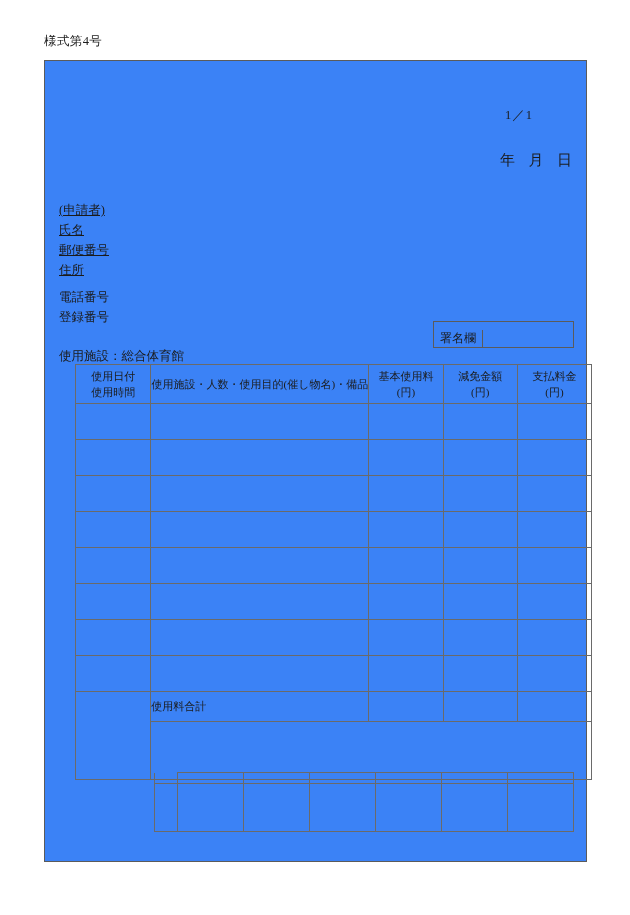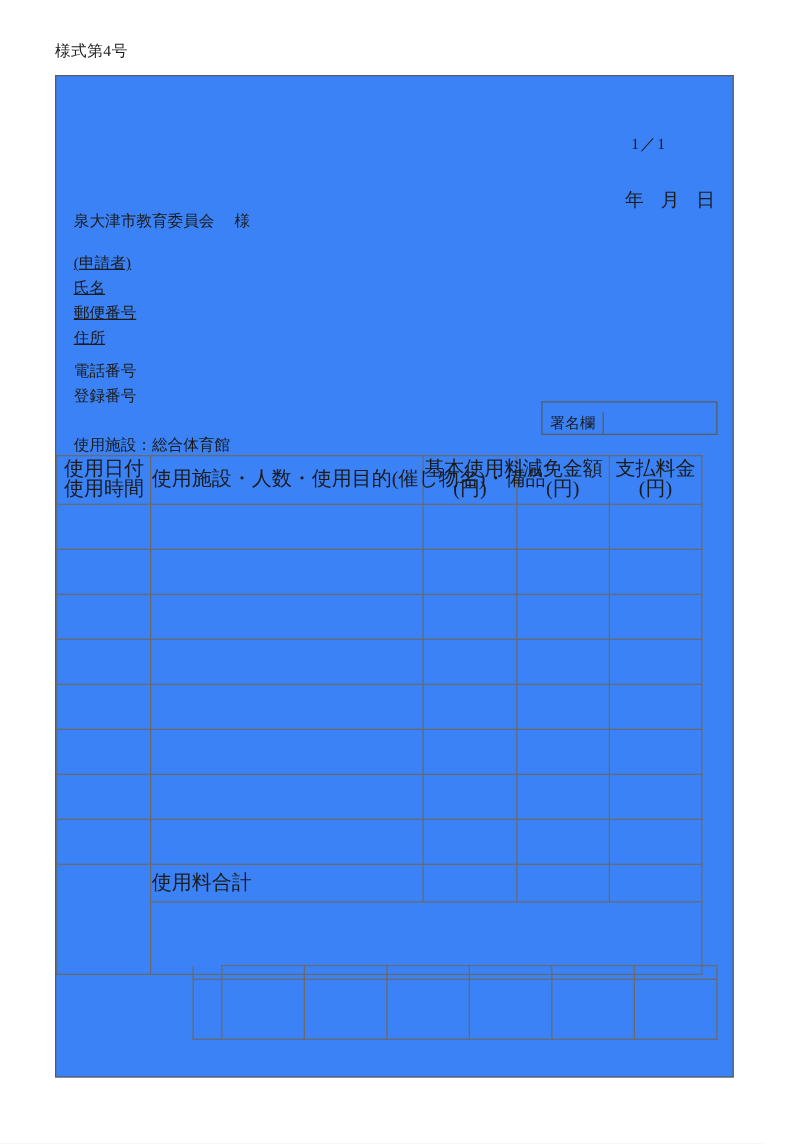--- a/index.html
+++ b/index.html
@@ -129,26 +129,26 @@
     align-items: center;
     justify-content: center;
     font-size: 12px;
     white-space: nowrap;
   }
   .signature-field { flex: 1; }
 
   
   .usage-table {
     position: absolute;
-    left: 0;
+    left: 30px;
     top: 303px;
     width: 517px;
     border-collapse: collapse;
     table-layout: fixed;
-    font-size: 16px;
+    font-size: 11px;
   }
   .usage-table td, .usage-table th {
     border: 1px solid #6a6a6a;
     padding: 0;
     font-weight: normal;
     vertical-align: middle;
   }
   .col-date   { width: 66px; }
   .col-detail { width: 191px; }
   .col-fee    { width: 65px; }
@@ -205,23 +205,20 @@
 
 <div class="page-frame">
 
   <div class="page-indicator">1／1</div>
 
 
   <div class="date-line">
     <span>年</span><span>月</span><span>日</span>
   </div>
 
-  <div class="addressee">
-    <span>泉大津市教育委員会</span><span class="honorific">様</span>
-  </div>
 
   <div class="applicant-block">
     <div>(申請者)</div>
     <div>氏名</div>
     <div>郵便番号</div>
     <div>住所</div>
   </div>
 
   <div class="contact-block">
     <div>電話番号</div>

